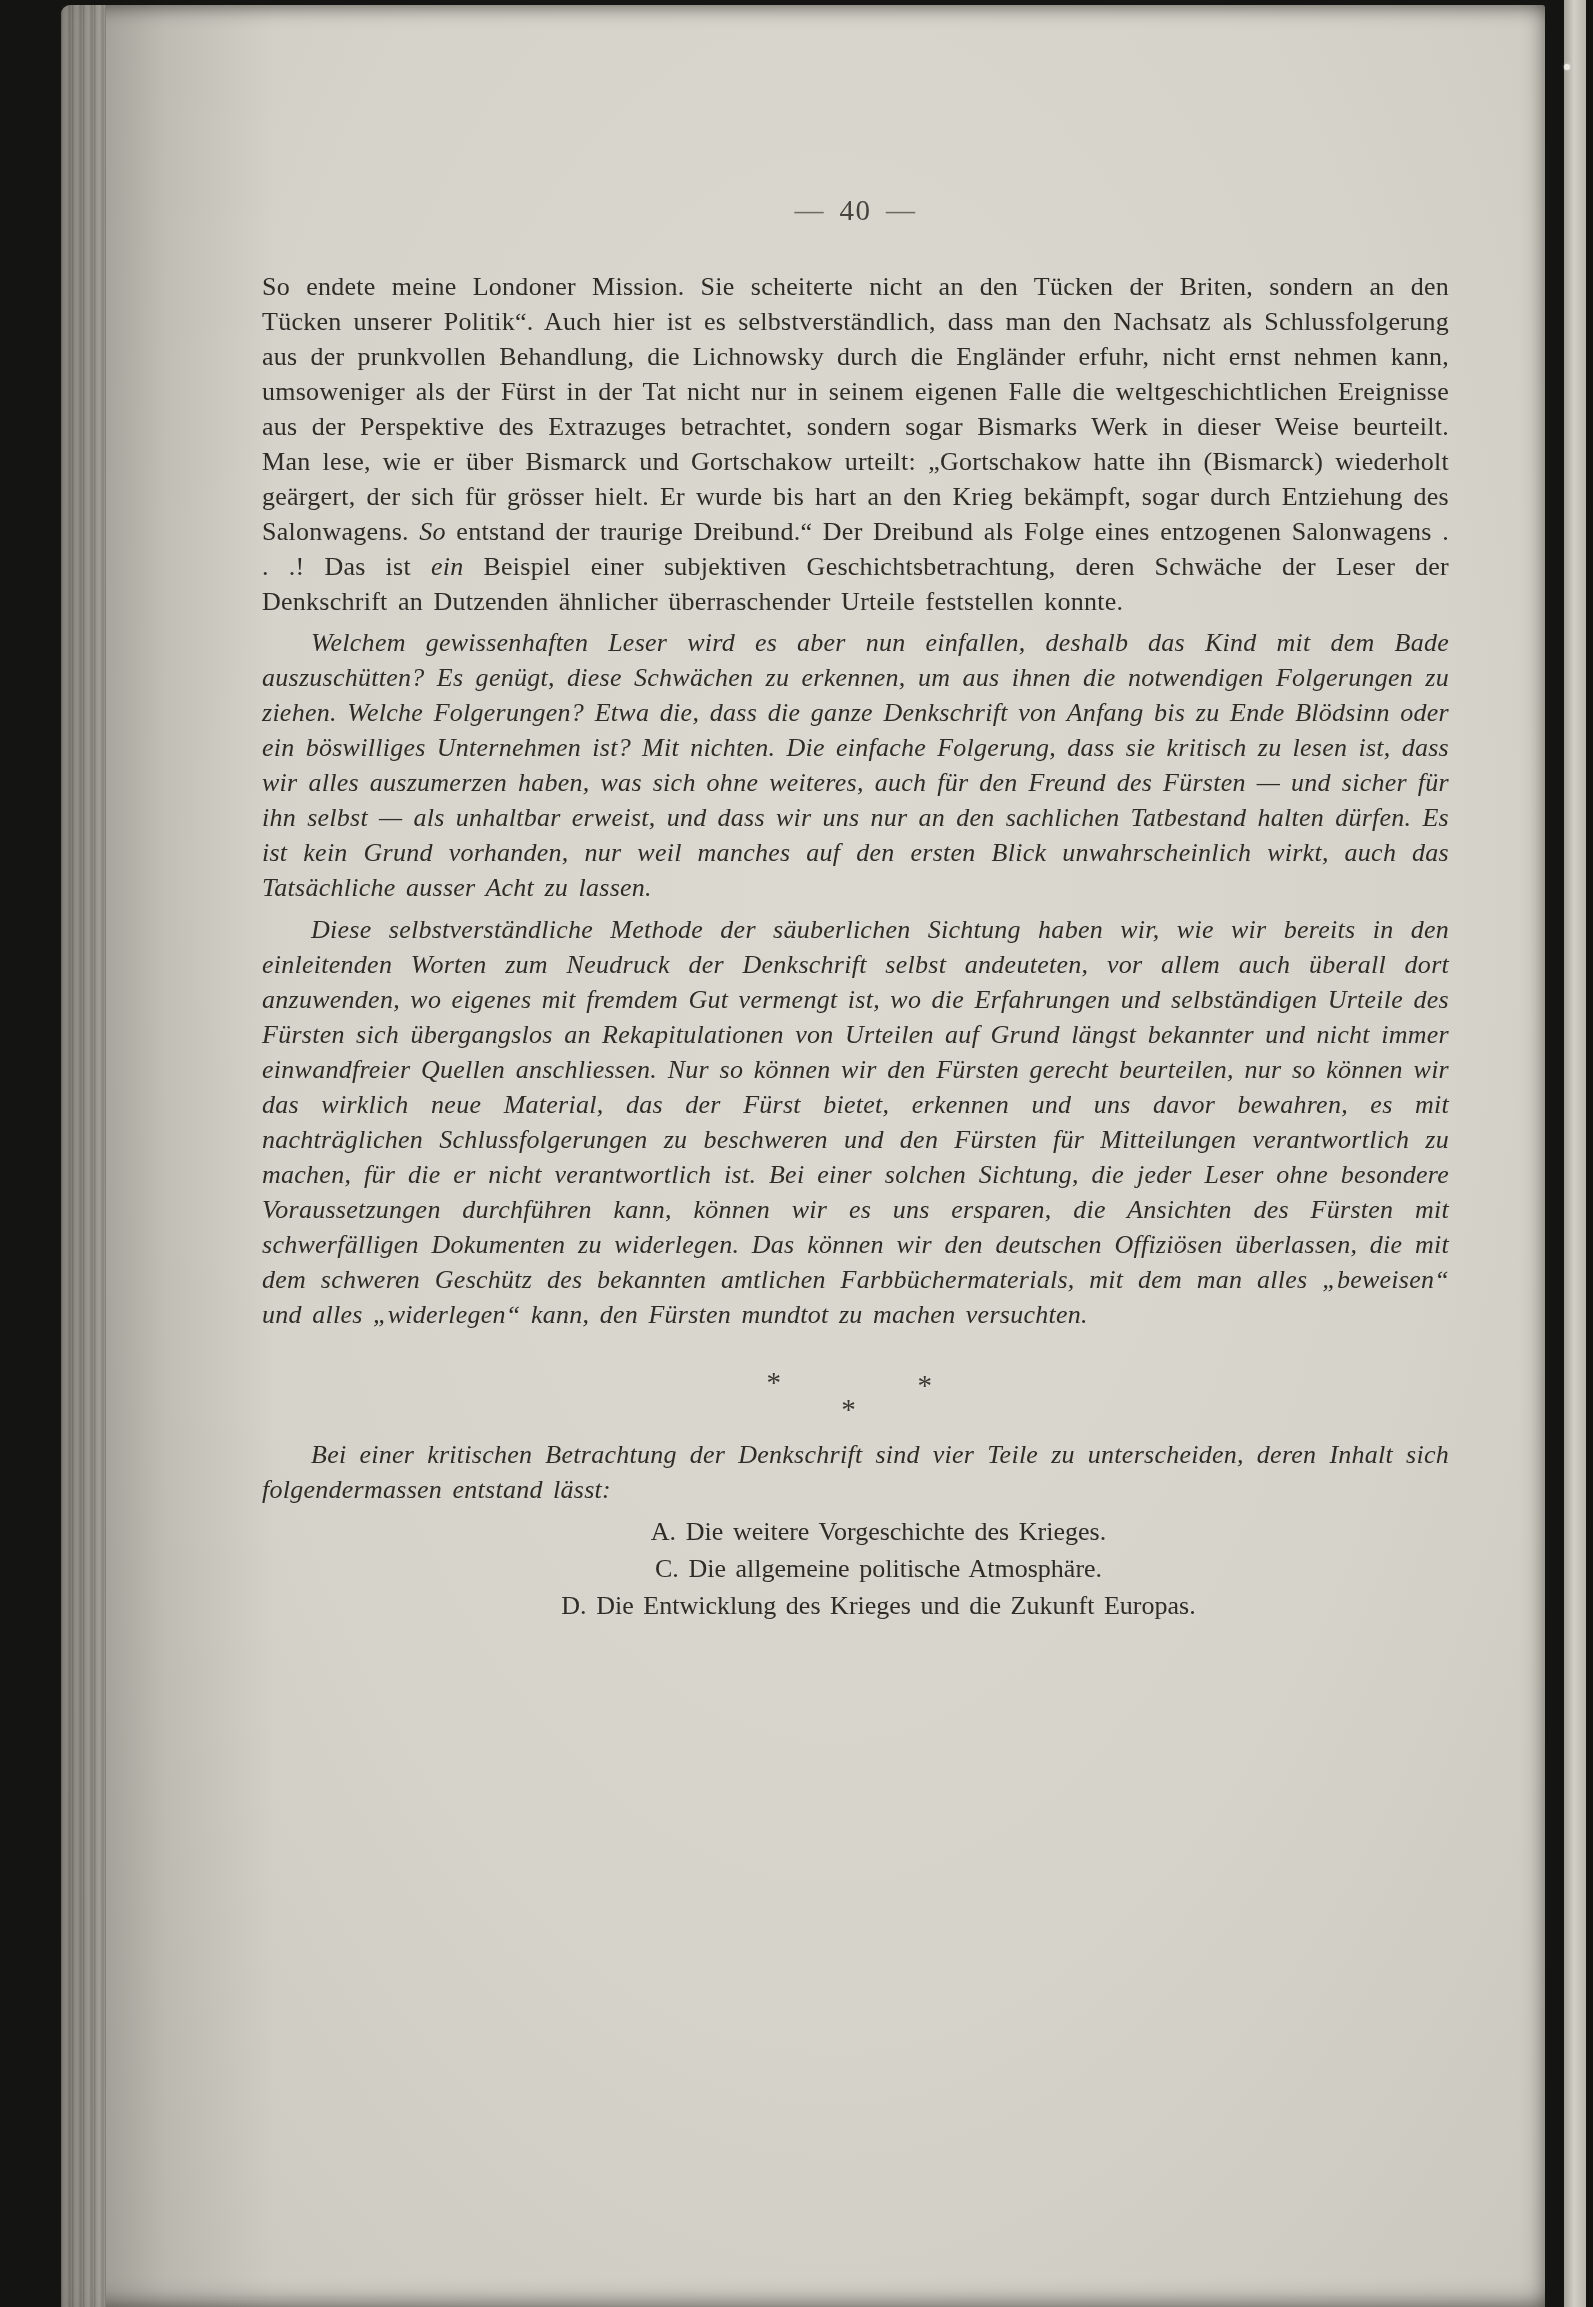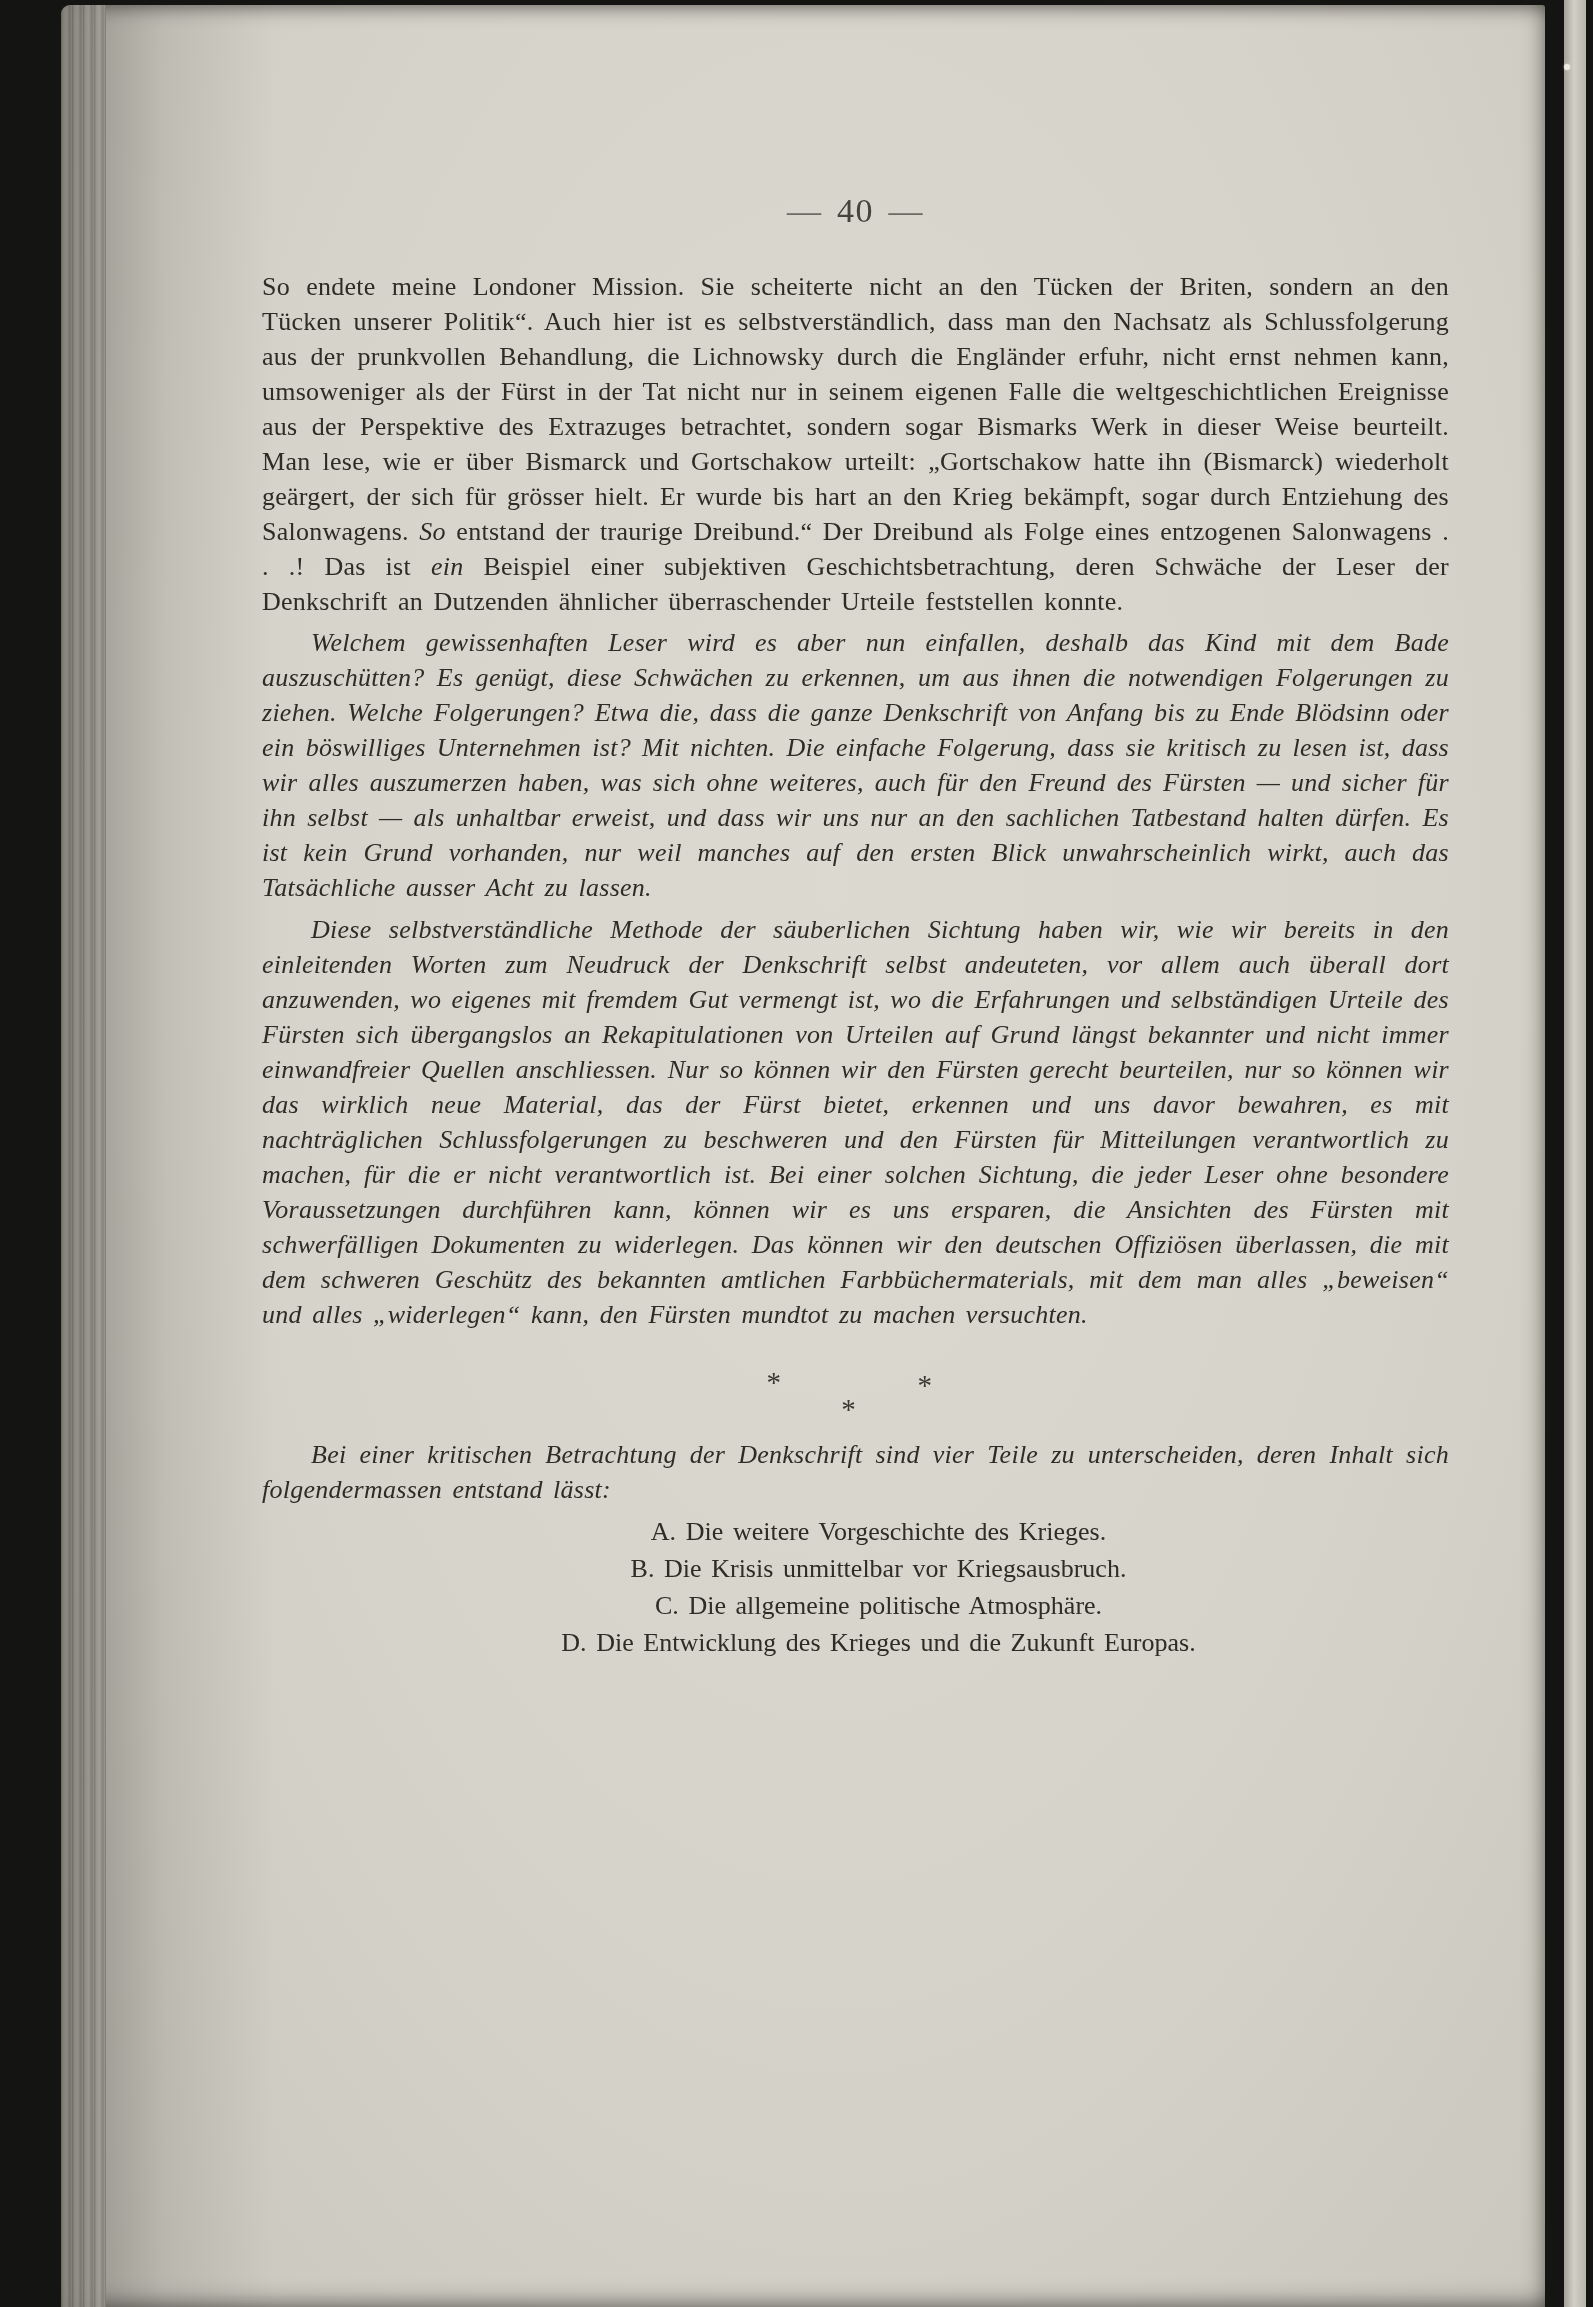--- a/index.html
+++ b/index.html
@@ -37,21 +37,21 @@
     background:linear-gradient(90deg,
       rgba(30,28,24,0.40) 0px,rgba(30,28,24,0.24) 45px,
       rgba(30,28,24,0.10) 104px,rgba(30,28,24,0) 215px);
   }
   .content{
     position:absolute;left:201px;top:0;width:1187px;
     color:#2e2c27;font-size:26px;line-height:35px;
   }
   .pagenum{
     margin:0;padding-top:188px;text-align:center;
-    font-size:34px;color:#45433e;letter-spacing:1.6px;
+    font-size:29px;color:#45433e;letter-spacing:1.6px;
   }
   .pagenum .dash{margin:0 14.3px;color:#6d6b64;}
   .text{padding-top:41px;}
   p.body{margin:0 0 6.4px 0;text-align:justify;word-spacing:0.14em;letter-spacing:0.01em;}
   p.indent{text-indent:49px;font-style:italic;}
   p.body em{font-style:italic;margin-top:28px;}
   .stars{position:relative;height:72px;margin-top:33px;}
   .stars span{position:absolute;font-size:29px;color:#3a3833;}
   .stars .s1{left:calc(50% - 89px);top:0;}
   .stars .s2{left:calc(50% + 62px);top:3.2px;}
@@ -88,21 +88,20 @@
         <div class="stars">
           <span class="s1">*</span>
           <span class="s2">*</span>
           <span class="s3">*</span>
         </div>
 
         <p class="body indent">Bei einer kritischen Betrachtung der Denkschrift sind vier Teile zu unterscheiden, deren Inhalt sich folgendermassen entstand lässt:</p>
 
         <div class="list">
           <p>A. Die weitere Vorgeschichte des Krieges.</p>
-          <p>B. Die Krisis unmittelbar vor Kriegsausbruch.</p>
           <p>C. Die allgemeine politische Atmosphäre.</p>
           <p>D. Die Entwicklung des Krieges und die Zukunft Europas.</p>
         </div>
 
       </div>
     </div>
   </div>
 </div>
 
 

